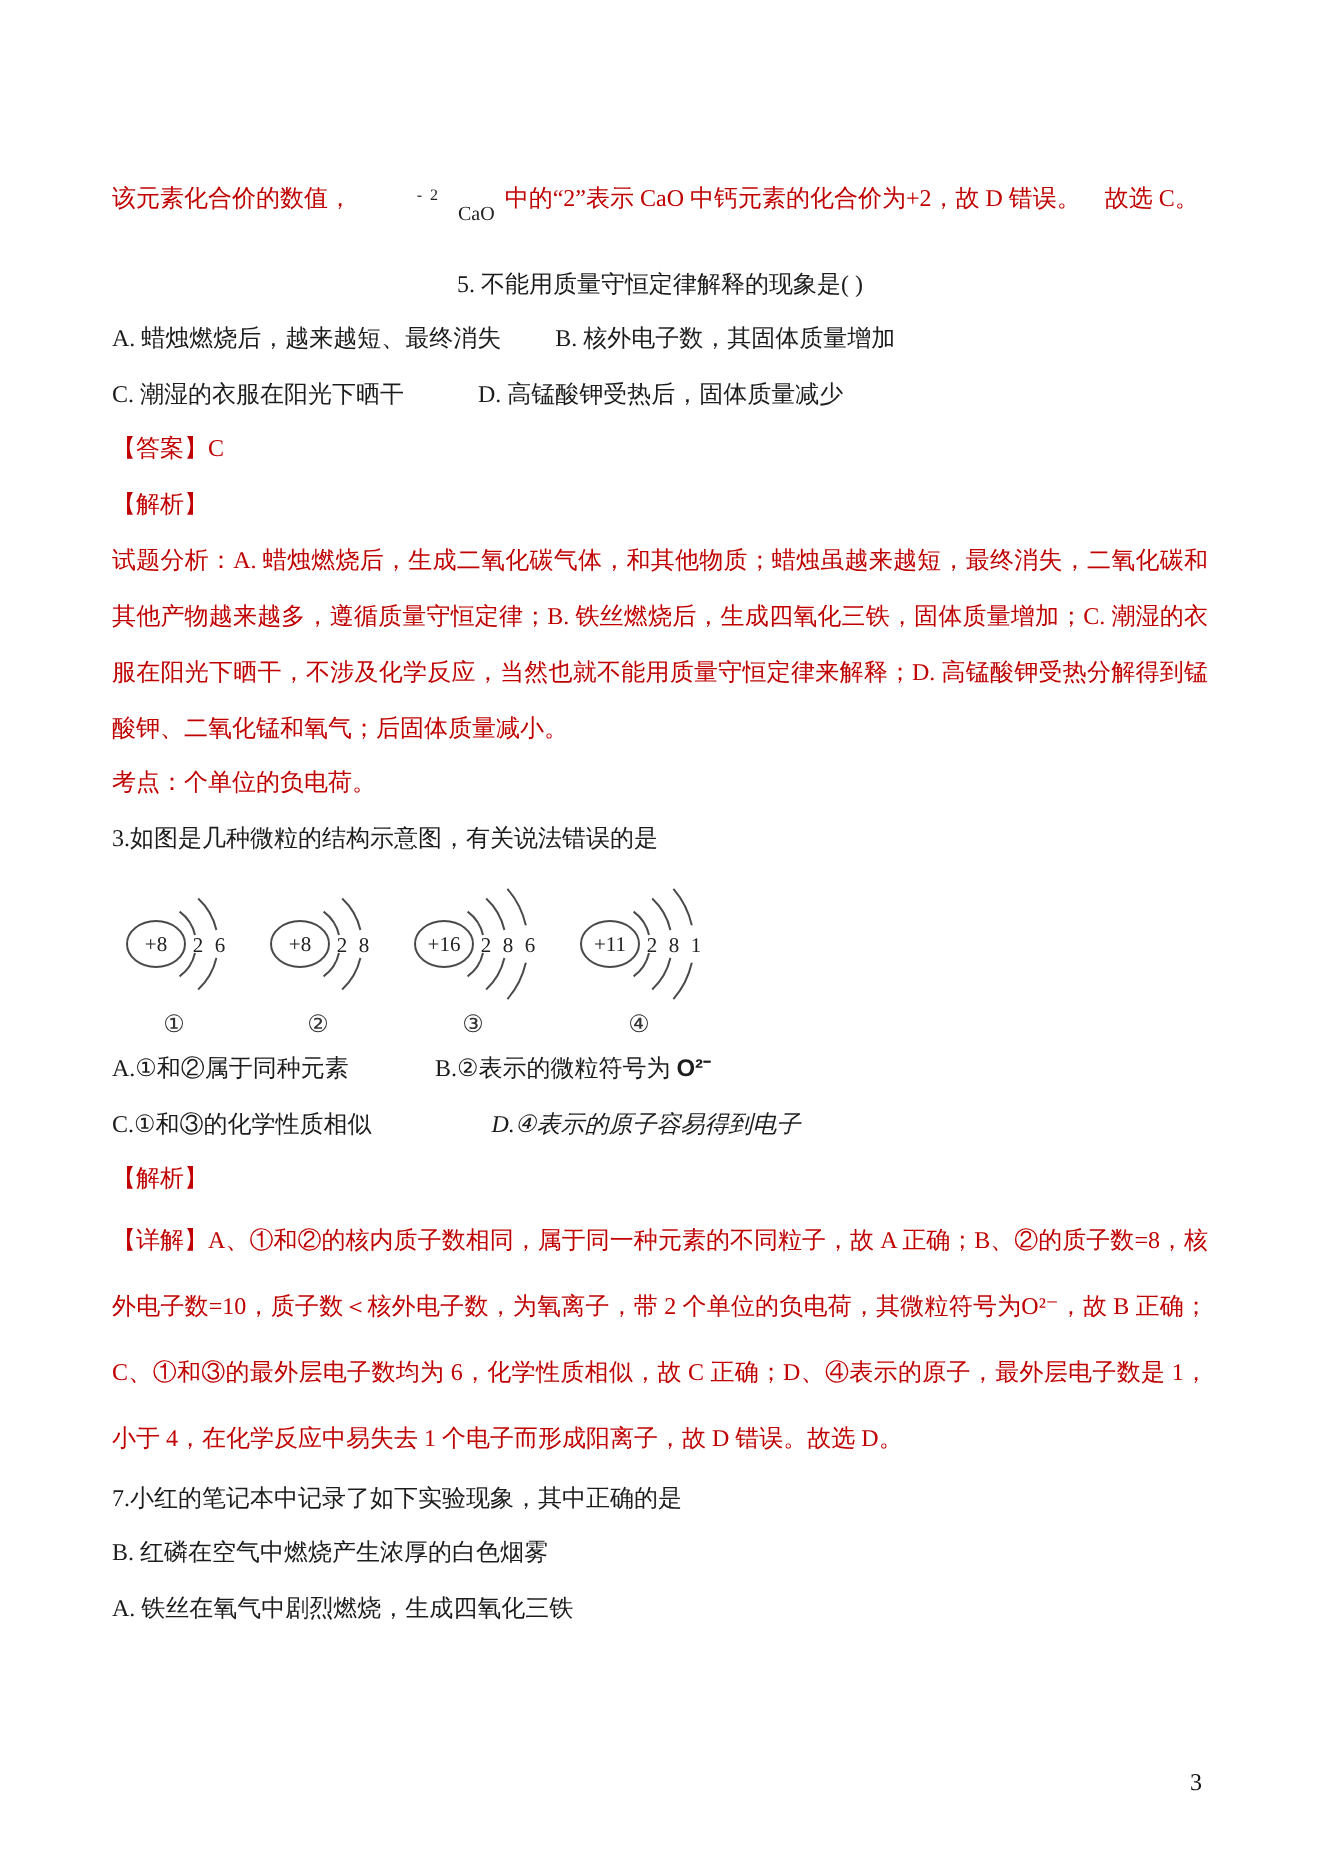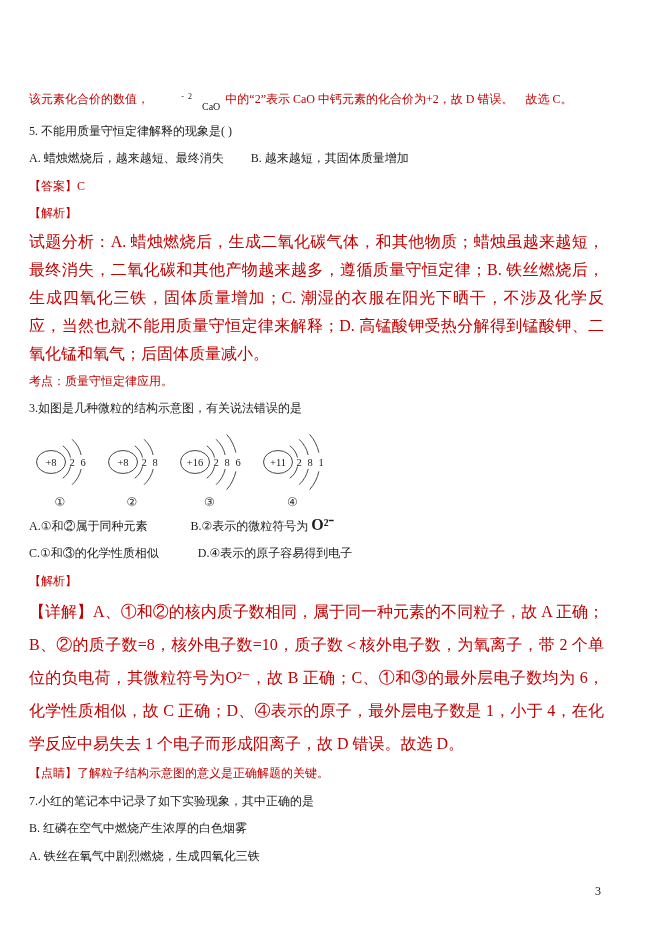--- a/index.html
+++ b/index.html
@@ -1,37 +1,37 @@
 <!DOCTYPE html>
 <html><head>
 <meta charset="utf-8">
 <style>
   html,body{margin:0;padding:0;}
   body{
     width:661px;height:935px;background:#ffffff;overflow:hidden;
     font-family:"Liberation Serif","DejaVu Serif",serif;
     color:#1c1c1c;font-size:12px;position:relative;
   }
-  .content{padding:86px 57px 0 29px;}
+  .content{padding:86px 57px 0 56px;}
   .line{line-height:27.5px;white-space:nowrap;}
   .red{color:#c00000;}
-  .para{line-height:28px;text-align:justify;text-justify:inter-ideograph;font-size:16px;}
+  .para{line-height:28px;text-align:justify;text-justify:inter-ideograph;font-size:12px;}
   .para.tight{line-height:33px;}
-  .q5-title{margin-top:4px;}
+  .q5-title{margin-top:15px;text-align:center;}
   .opt-b{margin-left:24px;}
   .opt-d{margin-left:34px;}
   .opt-b6{margin-left:40px;}
-  .opt-d6{margin-left:36px;}
+  .opt-d6{margin-left:57px;font-style:italic;}
   .valence{
     display:inline-block;vertical-align:-7px;text-align:center;
     color:#222;margin:0 5px;line-height:1;
   }
   .valence .sup{display:block;font-size:8px;letter-spacing:1px;margin-bottom:1px;}
   .valence .base{display:block;font-size:10px;margin-left:48px;}
-  .formula-bold{font-weight:bold;font-family:Liberation Serif, serif;font-size:16px;}
+  .formula-bold{font-weight:bold;font-family:Liberation Sans, sans-serif;font-size:12px;}
   .diagram-row{
     display:flex;align-items:flex-start;gap:10px;
     margin:4px 0 0 0;height:84px;
   }
   .atom{display:flex;flex-direction:column;align-items:center;}
   .atom-label{font-size:12px;line-height:14px;color:#333;margin-top:-2px;}
   .page-number{
     position:absolute;top:884px;right:60px;font-size:12px;color:#111;
   }
   svg text{font-family:"Liberation Serif","DejaVu Serif",serif;}
@@ -41,28 +41,32 @@
 
 <div class="content">
 
   <div class="line red">
     <span>该元素化合价的数值，</span><span class="valence"><span class="sup">- 2</span><span class="base">CaO</span></span><span>中的“2”表示 CaO 中钙元素的化合价为+2，故 D 错误。　故选 C。</span>
   </div>
 
   <div class="line q5-title">5. 不能用质量守恒定律解释的现象是( )</div>
   <div class="line">
     <span>A. 蜡烛燃烧后，越来越短、最终消失</span>
-    <span class="opt-b">B. 越来越短，其固体质量增加</span>
+    <span class="opt-b">B. 核外电子数，其固体质量增加</span>
+  </div>
+  <div class="line">
+    <span>C. 潮湿的衣服在阳光下晒干</span>
+    <span class="opt-d">D. 高锰酸钾受热后，固体质量减少</span>
   </div>
   <div class="line red">
     <span>【答案】</span><span>C</span>
   </div>
   <div class="line red">【解析】</div>
   <div class="para red">试题分析：A. 蜡烛燃烧后，生成二氧化碳气体，和其他物质；蜡烛虽越来越短，最终消失，二氧化碳和其他产物越来越多，遵循质量守恒定律；B. 铁丝燃烧后，生成四氧化三铁，固体质量增加；C. 潮湿的衣服在阳光下晒干，不涉及化学反应，当然也就不能用质量守恒定律来解释；D. 高锰酸钾受热分解得到锰酸钾、二氧化锰和氧气；后固体质量减小。</div>
-  <div class="line red">考点：质量守恒定律应用。</div>
+  <div class="line red">考点：个单位的负电荷。</div>
 
   <div class="line">3.如图是几种微粒的结构示意图，有关说法错误的是</div>
   <div class="diagram-row" id="diagram-row">
       <div class="atom">
         <svg width="62" height="70">
           <ellipse cx="22" cy="35" rx="14.5" ry="11.5" fill="none" stroke="#4a4a4a"></ellipse>
           <text x="22" y="38.5" text-anchor="middle" font-size="10.5" fill="#222">+8</text>
           <path d="M 33.8 18.8 A 20 20 0 0 1 41.5 30.5" fill="none" stroke="#4a4a4a"></path>
           <path d="M 41.5 39.5 A 20 20 0 0 1 33.8 51.2" fill="none" stroke="#4a4a4a"></path>
           <text x="43" y="39" text-anchor="middle" font-size="10.5" fill="#222">2</text>
@@ -121,21 +125,20 @@
   <div class="line">
     <span>A.①和②属于同种元素</span>
     <span class="opt-b6"><span>B.②表示的微粒符号为 </span><span class="formula-bold">O²⁻</span></span>
   </div>
   <div class="line">
     <span>C.①和③的化学性质相似</span>
     <span class="opt-d6">D.④表示的原子容易得到电子</span>
   </div>
   <div class="line red">【解析】</div>
   <div class="para tight red">【详解】A、①和②的核内质子数相同，属于同一种元素的不同粒子，故 A 正确；B、②的质子数=8，核外电子数=10，质子数＜核外电子数，为氧离子，带 2 个单位的负电荷，其微粒符号为O²⁻，故 B 正确；C、①和③的最外层电子数均为 6，化学性质相似，故 C 正确；D、④表示的原子，最外层电子数是 1，小于 4，在化学反应中易失去 1 个电子而形成阳离子，故 D 错误。故选 D。</div>
-  <div class="line red">【点睛】了解粒子结构示意图的意义是正确解题的关键。</div>
 
   <div class="line">7.小红的笔记本中记录了如下实验现象，其中正确的是</div>
   <div class="line">B. 红磷在空气中燃烧产生浓厚的白色烟雾</div>
   <div class="line">A. 铁丝在氧气中剧烈燃烧，生成四氧化三铁</div>
 
 </div>
 
 <div class="page-number">3</div>
 
 </body></html>

